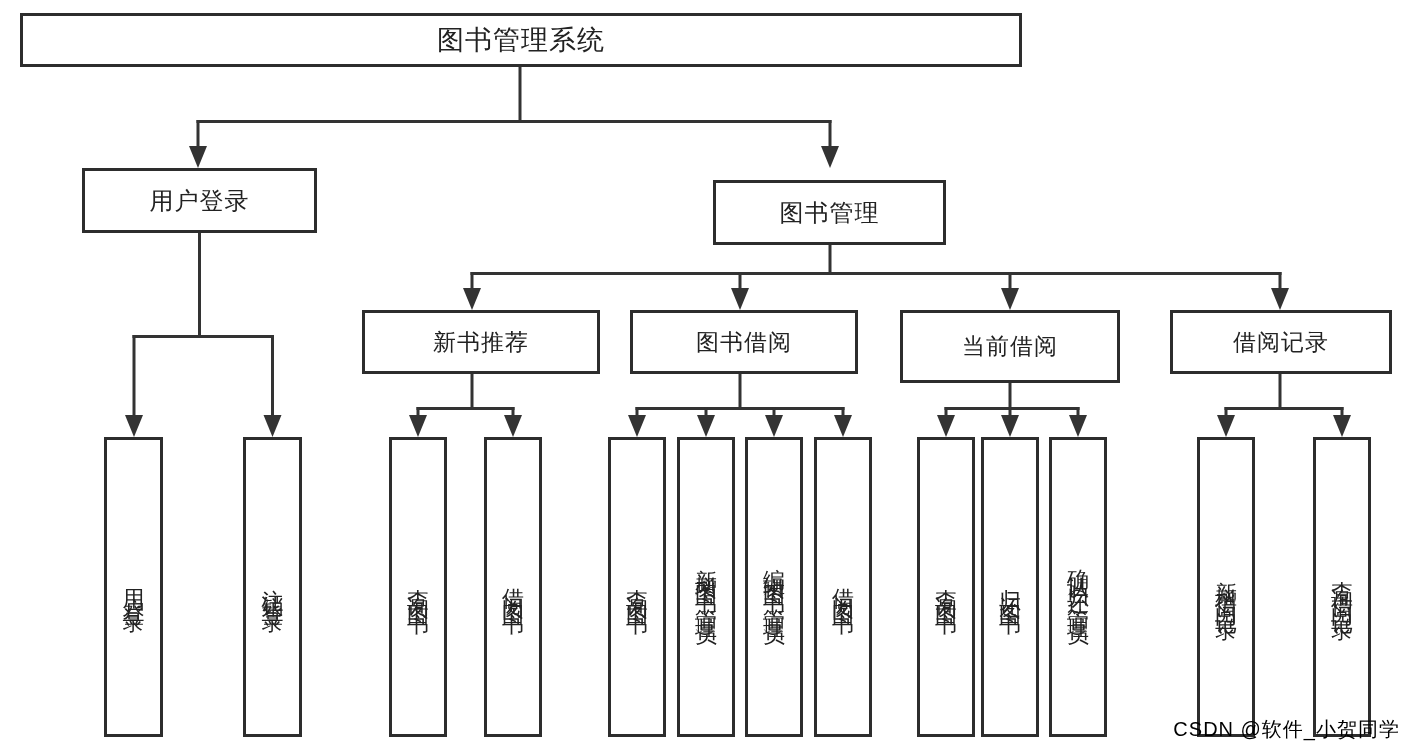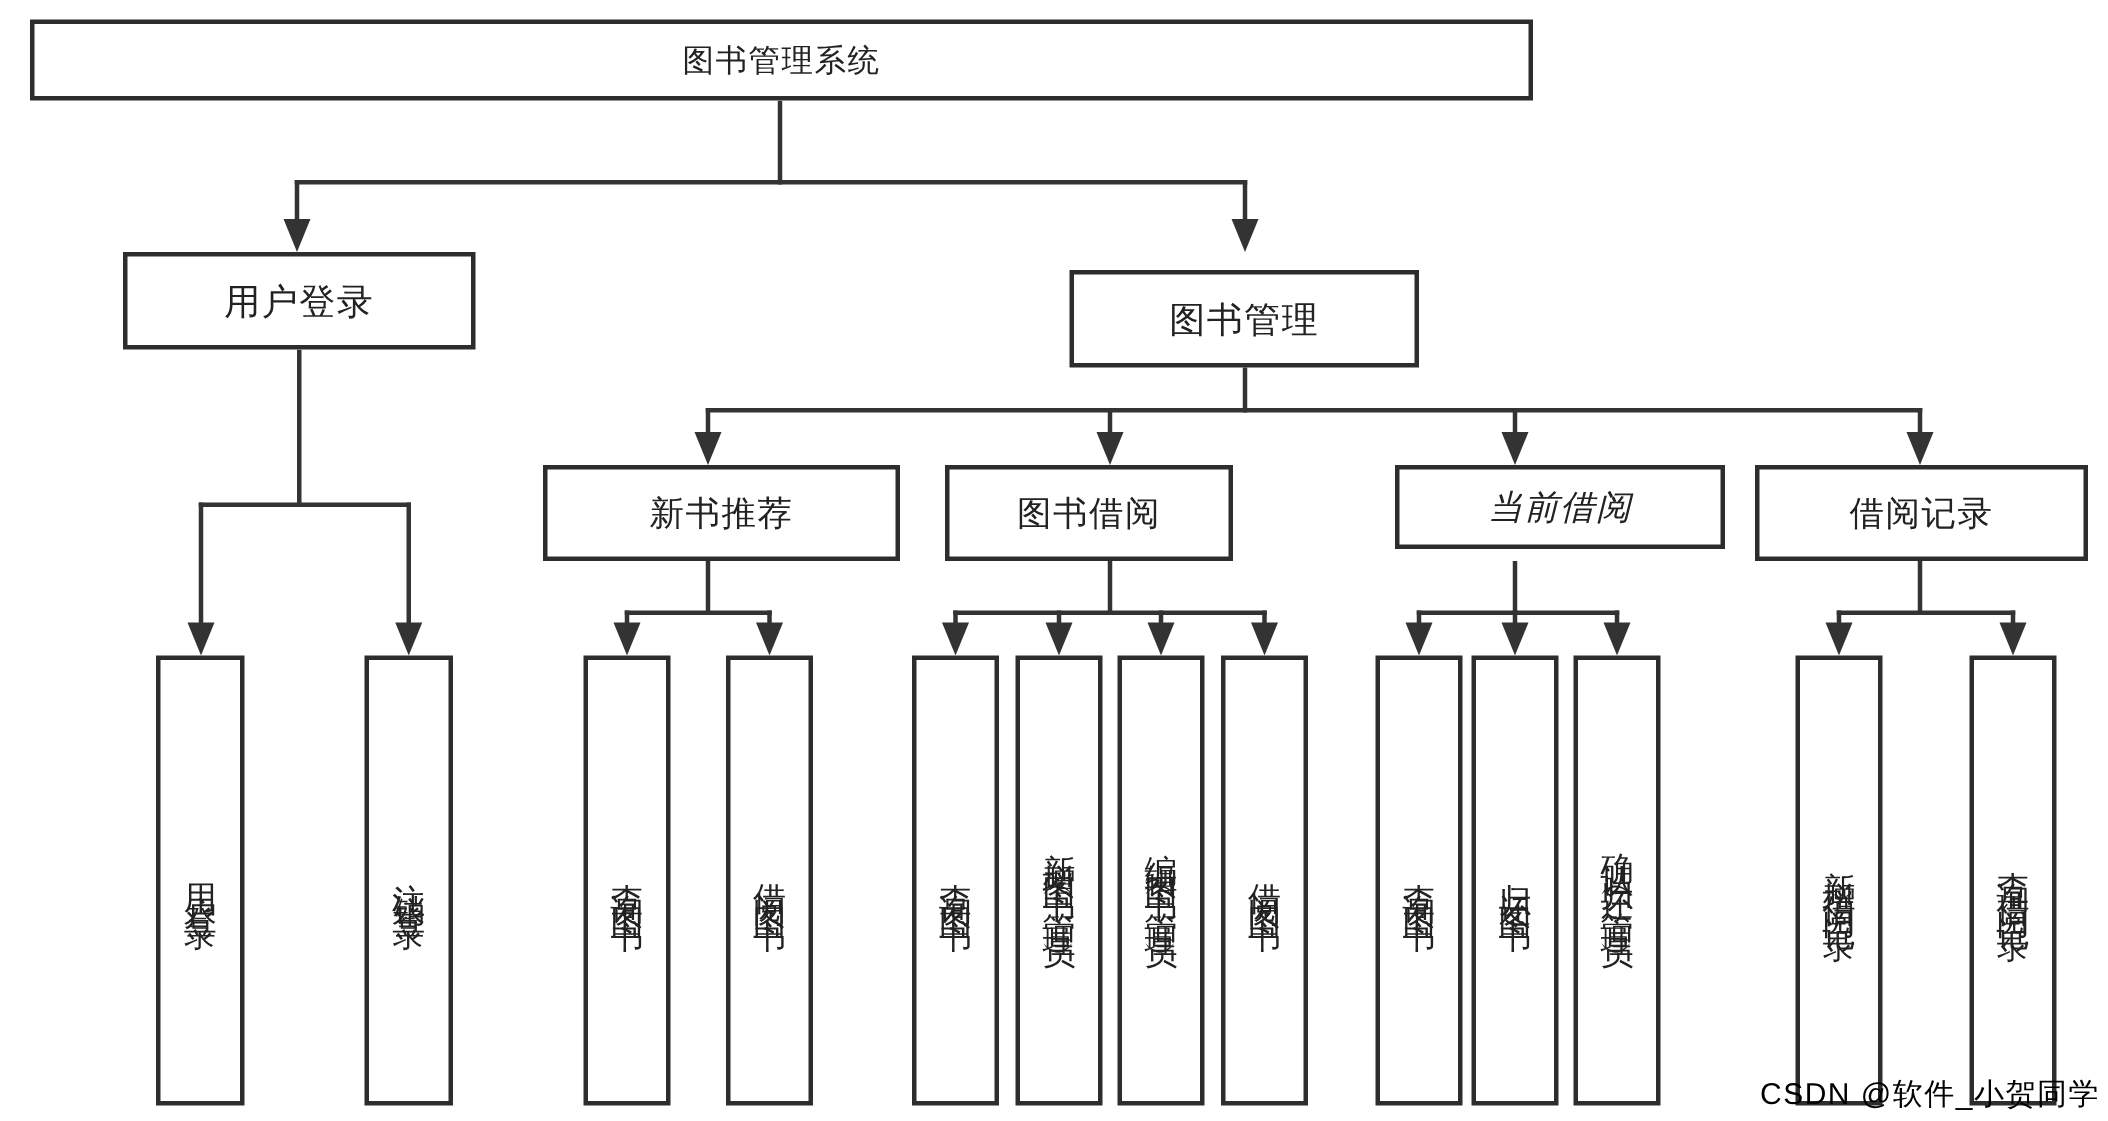--- a/index.html
+++ b/index.html
@@ -6,21 +6,21 @@
   .canvas {
     position:relative; width:1405px; height:747px; background:#ffffff;
     font-family:"Liberation Sans", sans-serif; overflow:hidden;
   }
   .connectors { position:absolute; left:0; top:0; width:1405px; height:747px; }
   .node {
     position:absolute; box-sizing:border-box; background:#ffffff;
     border:3px solid #2d2d2d; display:flex; align-items:center; justify-content:center;
     color:#222222; white-space:nowrap;
   }
-  .root-node  { font-size:21px; letter-spacing:1px; }
+  .root-node  { font-size:27px; letter-spacing:1px; }
   .h-node     { font-size:24px; letter-spacing:1px; }
   .l3-node    { font-size:23px; letter-spacing:1px; }
   .leaf-node span {
     writing-mode:vertical-rl; text-orientation:mixed;
     font-size:22px; letter-spacing:8px; line-height:1; white-space:nowrap;
   }
   .watermark {
     position:absolute; right:5px; bottom:4px; z-index:5;
     font-size:20px; letter-spacing:1px; color:#000000;
   }
@@ -90,22 +90,22 @@
     <line x1="1342" y1="407" x2="1342" y2="418"></line>
     <polygon points="1333,415 1351,415 1342,437" fill="#333333" stroke="none"></polygon>
   </svg>
 
   <div class="node root-node" style="left:20px; top:13px; width:1002px; height:54px;">图书管理系统</div>
 
   <div class="node h-node" style="left:82px; top:168px; width:235px; height:65px;">用户登录</div>
   <div class="node h-node" style="left:713px; top:180px; width:233px; height:65px;">图书管理</div>
 
   <div class="node l3-node" style="left:362px; top:310px; width:238px; height:64px;">新书推荐</div>
-  <div class="node l3-node" style="left:630px; top:310px; width:192px; height:64px;">图书借阅</div>
-  <div class="node l3-node" style="left:930px; top:310px; width:220px; height:56px;font-style:italic;">当前借阅</div>
+  <div class="node l3-node" style="left:630px; top:310px; width:228px; height:64px;">图书借阅</div>
+  <div class="node l3-node" style="left:900px; top:310px; width:220px; height:73px;">当前借阅</div>
   <div class="node l3-node" style="left:1170px; top:310px; width:222px; height:64px;">借阅记录</div>
 
   <div class="node leaf-node" style="left:104px; top:437px; width:59px; height:300px;">
     <span>用户登录</span>
   </div>
   <div class="node leaf-node" style="left:243px; top:437px; width:59px; height:300px;">
     <span>注销登录</span>
   </div>
 
   <div class="node leaf-node" style="left:389px; top:437px; width:58px; height:300px;">

